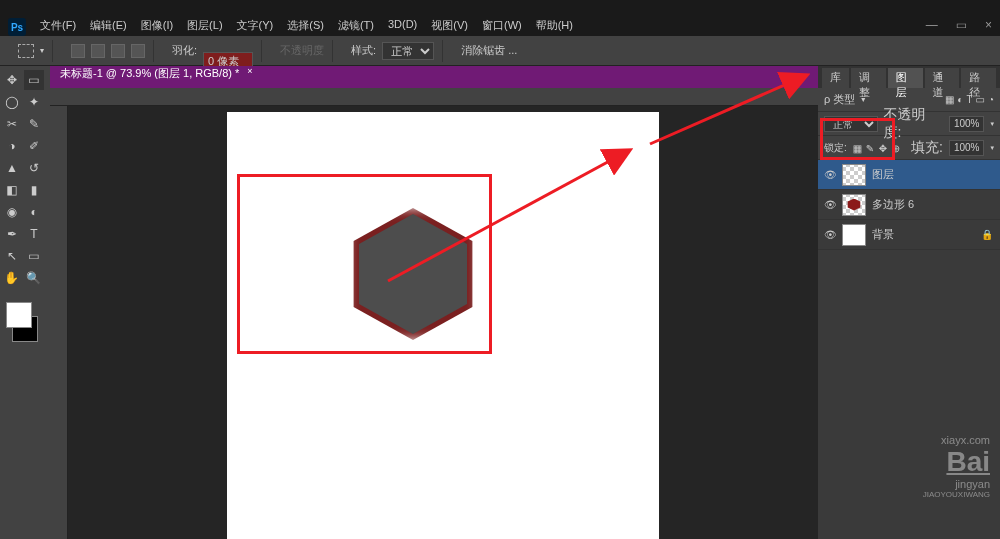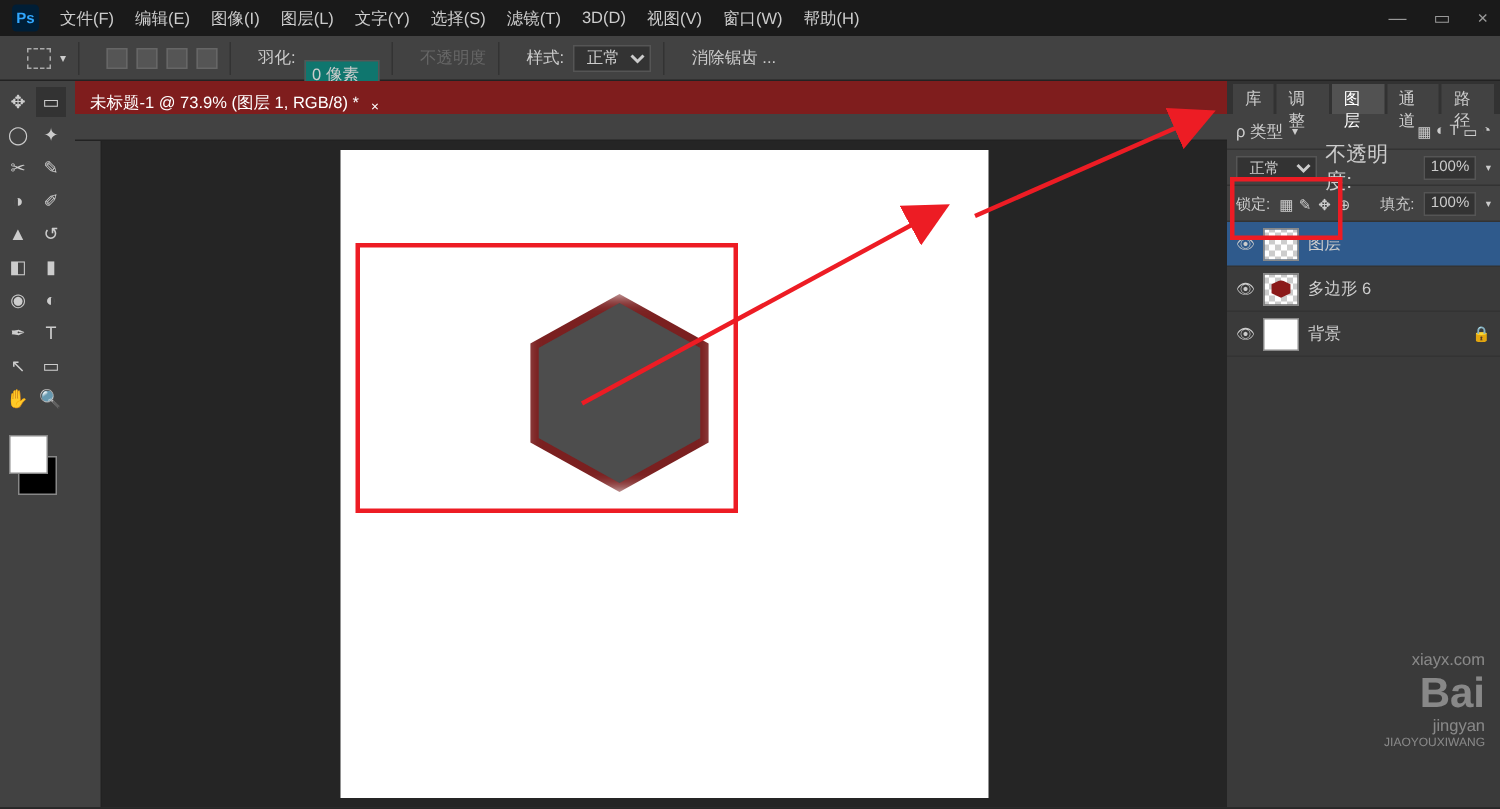--- a/index.html
+++ b/index.html
@@ -1,41 +1,41 @@
 <!DOCTYPE html>
 <html><head>
   <meta charset="utf-8">
   <style>
     * { margin: 0; padding: 0; box-sizing: border-box; font-family: "Microsoft YaHei", sans-serif; }
     body { width: 1000px; height: 539px; background: #2a2a2a; color: #ccc; overflow: hidden; position: relative; }
     
-    .titlebar { height: 24px; background: #1a1a1a; display: flex; align-items: center; padding: 0 8px; gap: 14px; font-size: 11px; }
+    .titlebar { height: 24px; background: #1a1a1a; display: flex; align-items: flex-start; padding: 18px 8px; gap: 14px; font-size: 11px; }
     .ps-logo { width: 18px; height: 18px; background: #001e36; color: #31a8ff; border-radius: 3px; display: flex; align-items: center; justify-content: center; font-weight: bold; font-size: 10px; }
     .menu-item { color: #ccc; cursor: pointer; }
     .window-controls { margin-left: auto; display: flex; gap: 18px; font-size: 12px; color: #999; }
     
     .toolbar { height: 30px; background: #424242; border-bottom: 1px solid #222; display: flex; align-items: center; padding: 0 10px; gap: 10px; font-size: 11px; }
     .tool-group { display: flex; gap: 6px; align-items: center; padding: 0 8px; border-right: 1px solid #333; height: 22px; }
     .tool-group:last-child { border-right: none; }
     .selector-icon { width: 16px; height: 14px; border: 1px dashed #aaa; }
     .mini-icon { width: 14px; height: 14px; background: #555; border: 1px solid #666; }
-    .feather-input { width: 50px; height: 18px; background: #0f766e; border: 1px solid #555; color: #ccc; font-size: 11px; padding: 0 4px; margin-top: 21px; }
+    .feather-input { width: 50px; height: 18px; background: #7f1d1d; border: 1px solid #555; color: #ccc; font-size: 11px; padding: 0 4px; margin-top: 21px; }
     .dropdown { height: 18px; background: #333; border: 1px solid #555; color: #ccc; font-size: 11px; padding: 0 4px; }
     
     .main { display: flex; height: 484px; }
     
     .tool-palette { width: 50px; background: #424242; display: flex; flex-wrap: wrap; padding: 4px 2px; gap: 2px; align-content: flex-start; }
     .tool-btn { width: 20px; height: 20px; display: flex; align-items: center; justify-content: center; cursor: pointer; font-size: 12px; color: #ccc; }
     .tool-btn.active { background: #333; }
     .color-swatch { margin-top: 12px; width: 40px; height: 40px; position: relative; }
     .fg-color { width: 26px; height: 26px; background: #fff; border: 1px solid #888; position: absolute; top: 0; left: 4px; }
     .bg-color { width: 26px; height: 26px; background: #000; border: 1px solid #888; position: absolute; bottom: 0; right: 4px; }
     
     .canvas-area { flex: 1; display: flex; flex-direction: column; background: #252525; }
-    .doc-tab { height: 22px; background: #7f1d1d; display: flex; align-items: flex-end; padding: 0 10px; font-size: 11px; color: #fff; }
+    .doc-tab { height: 22px; background: #701a75; display: flex; align-items: flex-start; padding: 0 10px; font-size: 11px; color: #fff; }
     .ruler-h { height: 18px; background: #424242; border-bottom: 1px solid #222; }
     .canvas-wrap { flex: 1; display: flex; }
     .ruler-v { width: 18px; background: #424242; border-right: 1px solid #222; }
     .canvas-viewport { flex: 1; background: #252525; display: flex; justify-content: center; align-items: flex-start; padding-top: 6px; position: relative; }
     .canvas { width: 432px; height: 432px; background: #fff; position: relative; }
     
     .red-box { position: absolute; border: 3px solid #ed1c24; left: 10px; top: 62px; width: 255px; height: 180px; }
     
     .hexagon { position: absolute; left: 116px; top: 92px; width: 140px; height: 140px; }
     .hex-shadow { width: 132px; height: 132px; background: #7a2020; clip-path: polygon(50% 0%, 95% 25%, 95% 75%, 50% 100%, 5% 75%, 5% 25%); filter: blur(6px); position: absolute; left: 4px; top: 4px; }
@@ -55,21 +55,21 @@
     .layer-row { display: flex; align-items: center; gap: 6px; padding: 4px 6px; height: 30px; border-bottom: 1px solid #333; }
     .layer-row.selected { background: #2f5a8c; }
     .eye-icon { width: 12px; font-size: 10px; cursor: pointer; }
     .layer-thumb { width: 24px; height: 22px; background: #fff; border: 1px solid #888; position: relative; }
     .layer-thumb.checker { background: repeating-conic-gradient(#ccc 0% 25%, #fff 0% 50%) 50% / 8px 8px; }
     .lock-icons { display: flex; gap: 3px; font-size: 10px; }
     
     .status-bar { height: 22px; background: #424242; display: flex; align-items: center; padding: 0 10px; font-size: 11px; gap: 16px; border-top: 1px solid #222; }
     
     .watermark { position: absolute; right: 10px; bottom: 40px; color: rgba(255,255,255,0.4); font-size: 11px; text-align: right; pointer-events: none; }
-    .watermark .big { font-size: 28px; font-weight: bold; }
+    .watermark .big { font-size: 28px; font-weight: bold; text-decoration: underline; }
     
     .lock-icon-tiny { width: 10px; height: 10px; cursor: pointer; }
   </style>
 </head>
 <body>
 
 <div class="titlebar">
   <div class="ps-logo">Ps</div>
   <span class="menu-item">文件(F)</span>
   <span class="menu-item">编辑(E)</span>
@@ -198,21 +198,21 @@
       <span style="font-size:7px">▾</span>
     </div>
     <div class="panel-row">
       <span style="font-size:10px">锁定:</span>
       <div class="lock-icons">
         <span class="lock-icon-tiny">▦</span>
         <span class="lock-icon-tiny">✎</span>
         <span class="lock-icon-tiny">✥</span>
         <span class="lock-icon-tiny">⊕</span>
       </div>
-      <span style="margin-left:auto;font-size:10px">填充:</span>
+      <span style="margin-left:auto;font-size:14px">填充:</span>
       <span class="panel-dropdown">100%</span>
       <span style="font-size:7px">▾</span>
     </div>
     <div class="layer-list">
       <div class="layer-row selected">
         <span class="eye-icon">👁</span>
         <div class="layer-thumb checker"></div>
         <span>图层</span>
       </div>
       <div class="layer-row">

